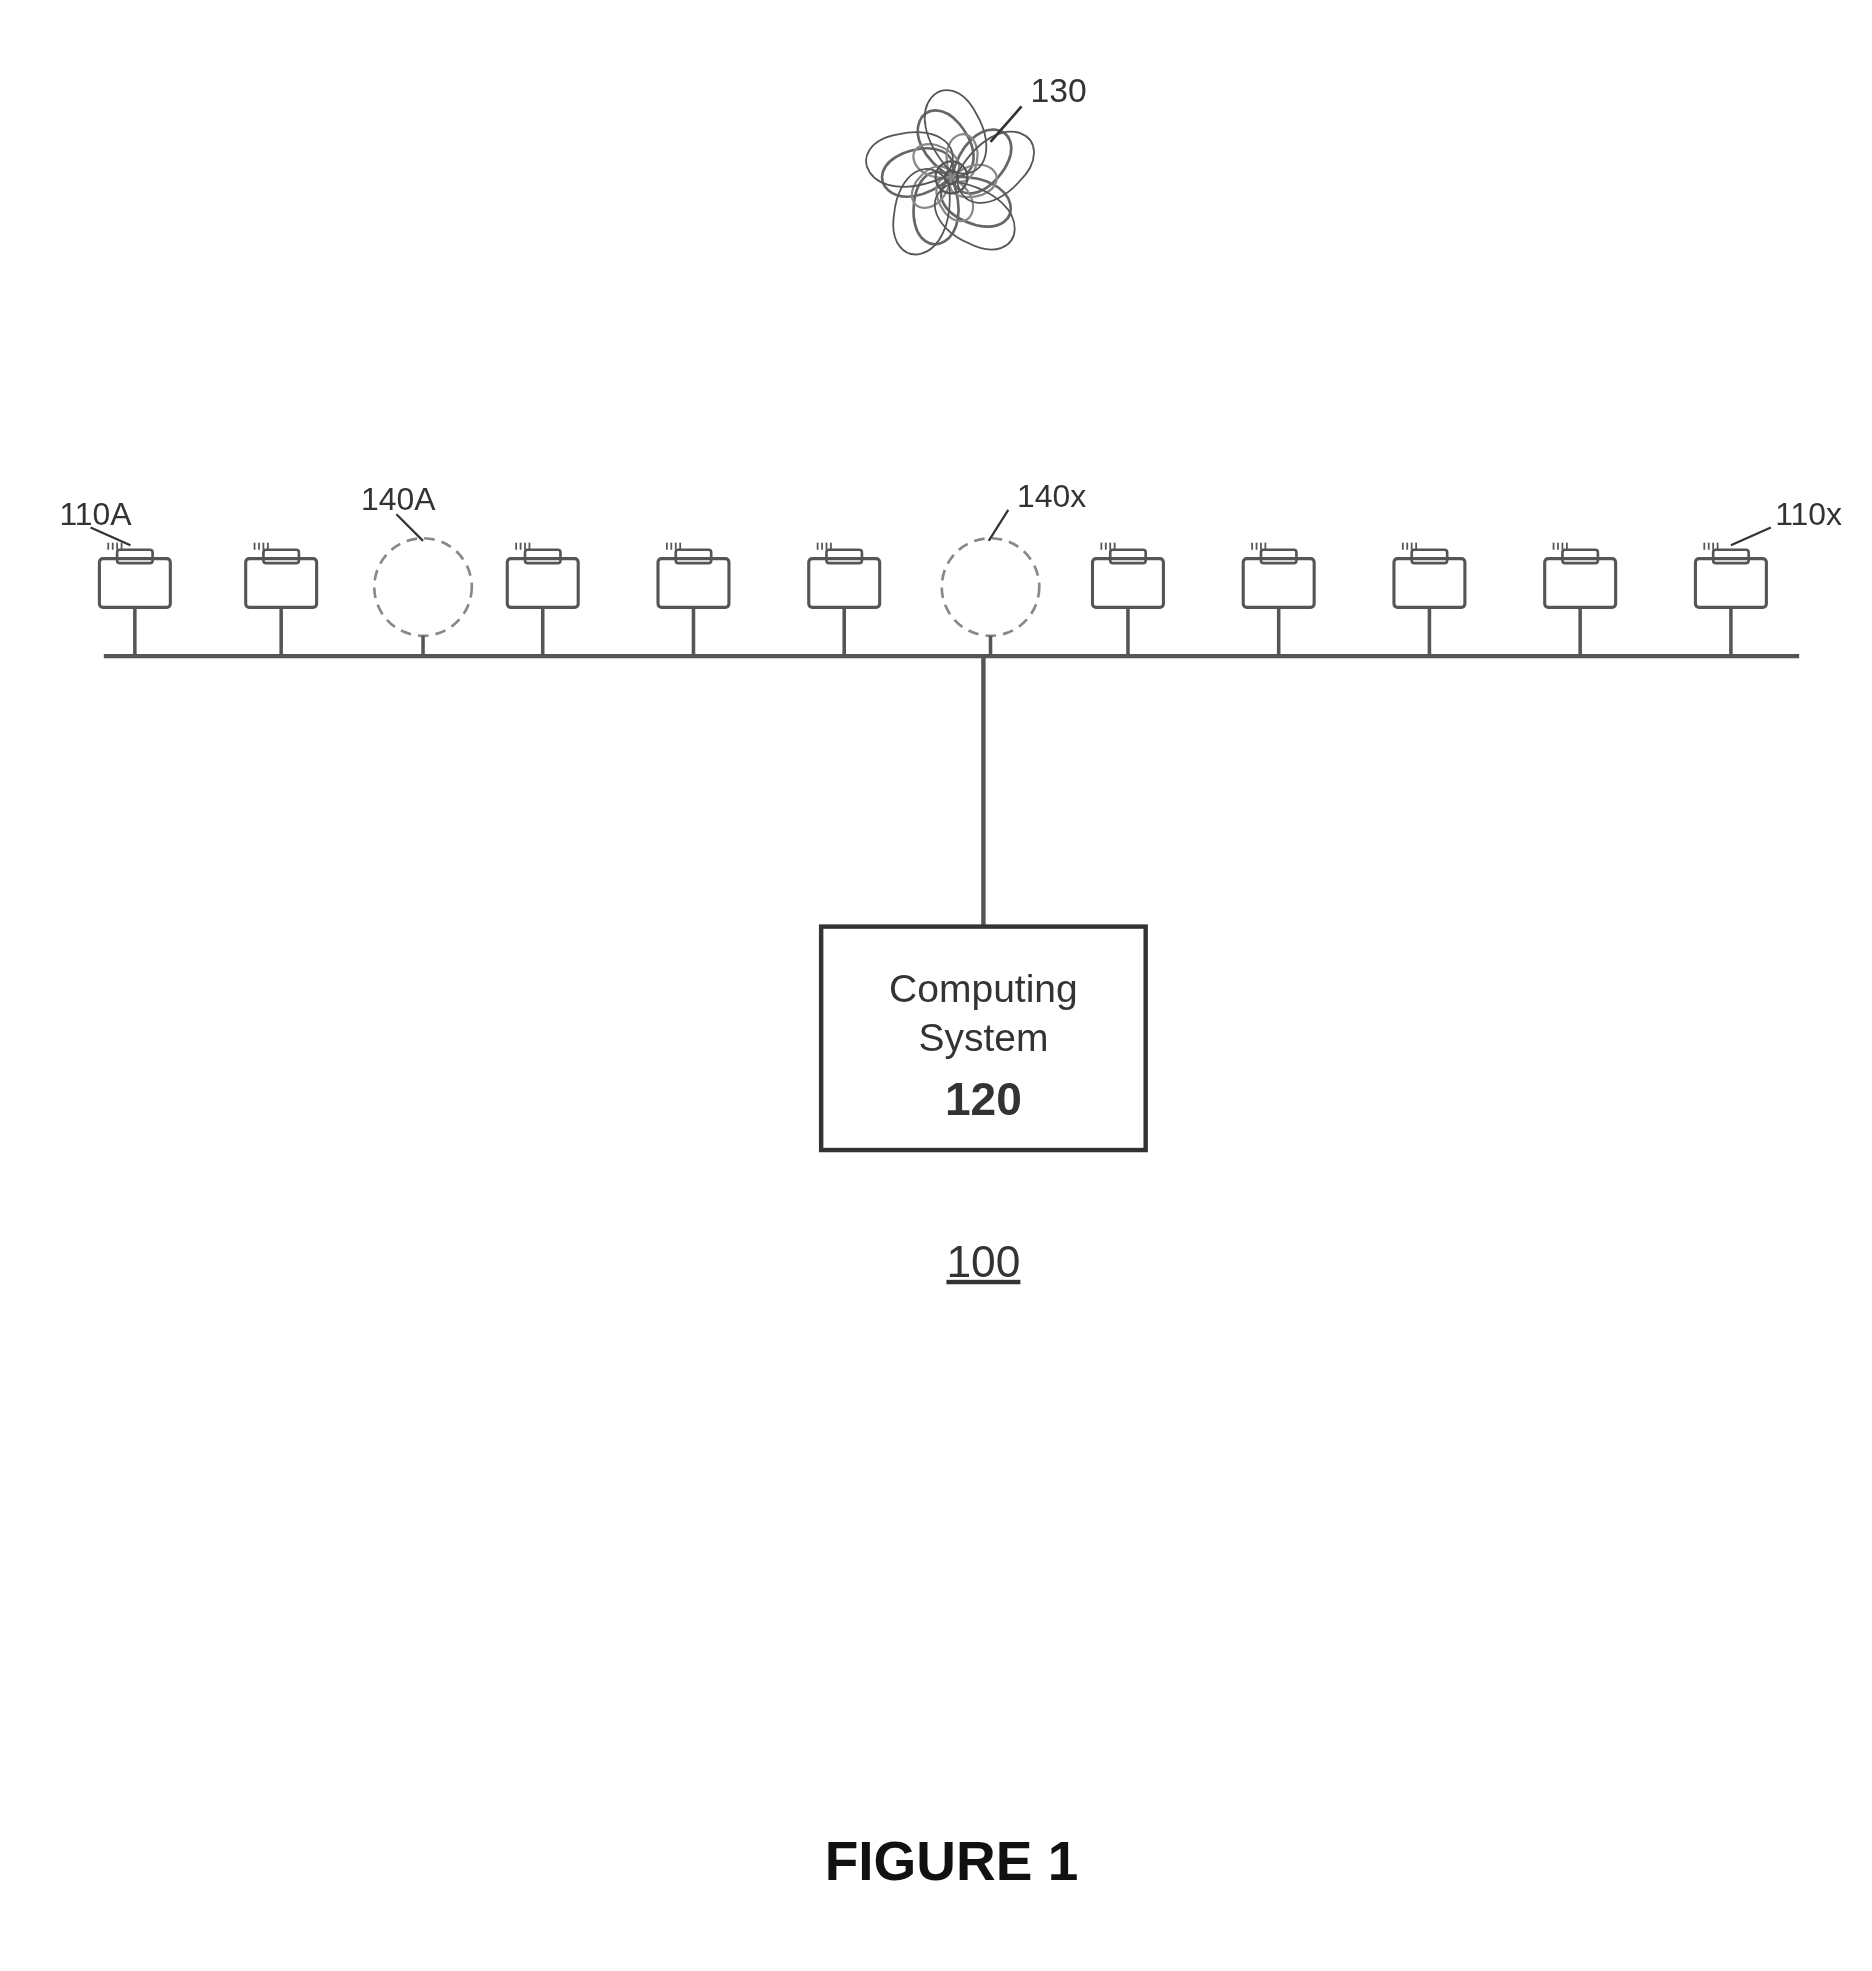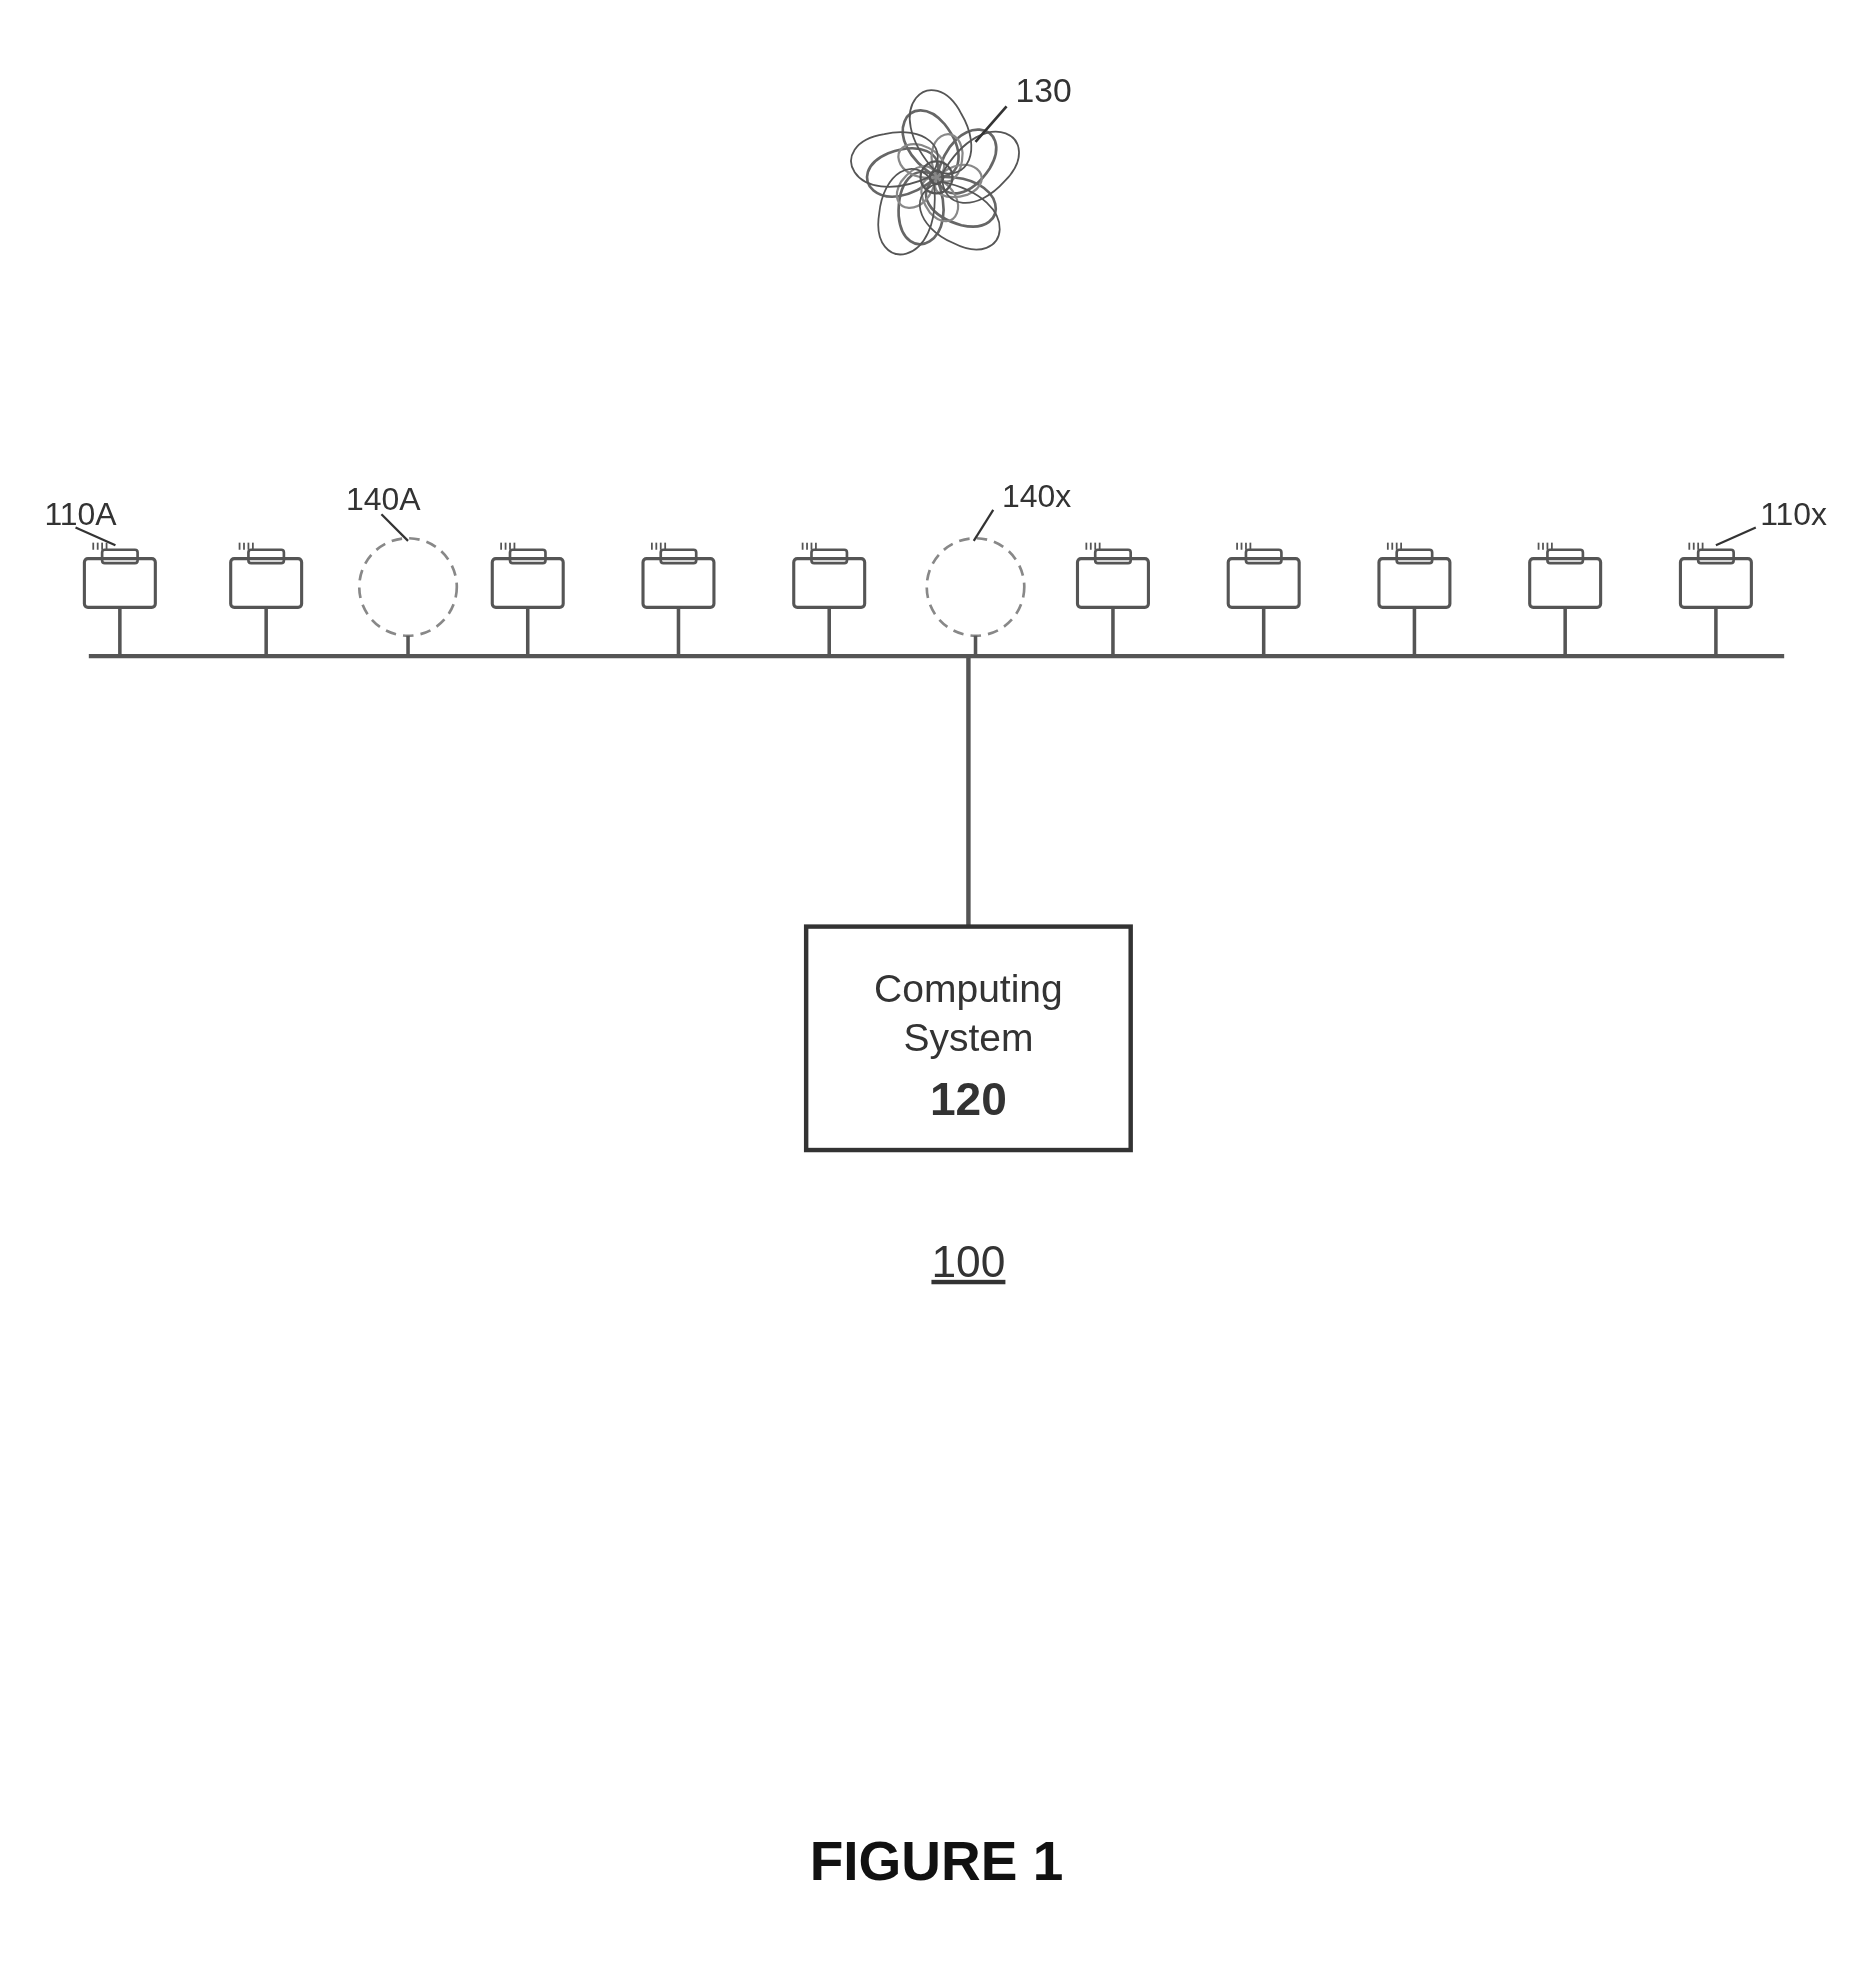--- a/index.html
+++ b/index.html
@@ -11,20 +11,21 @@
       overflow: hidden;
       position: relative;
     }
 
     .diagram-container {
       position: absolute;
       top: 0;
       left: 0;
       width: 1873px;
       height: 1972px;
+      padding-left: 15px;
     }
   </style>
 </head>
 <body>
 
 <div class="diagram-container">
 
   
   <svg width="1873" height="1972" xmlns="http://www.w3.org/2000/svg" viewBox="0 0 2112 2224">
 

